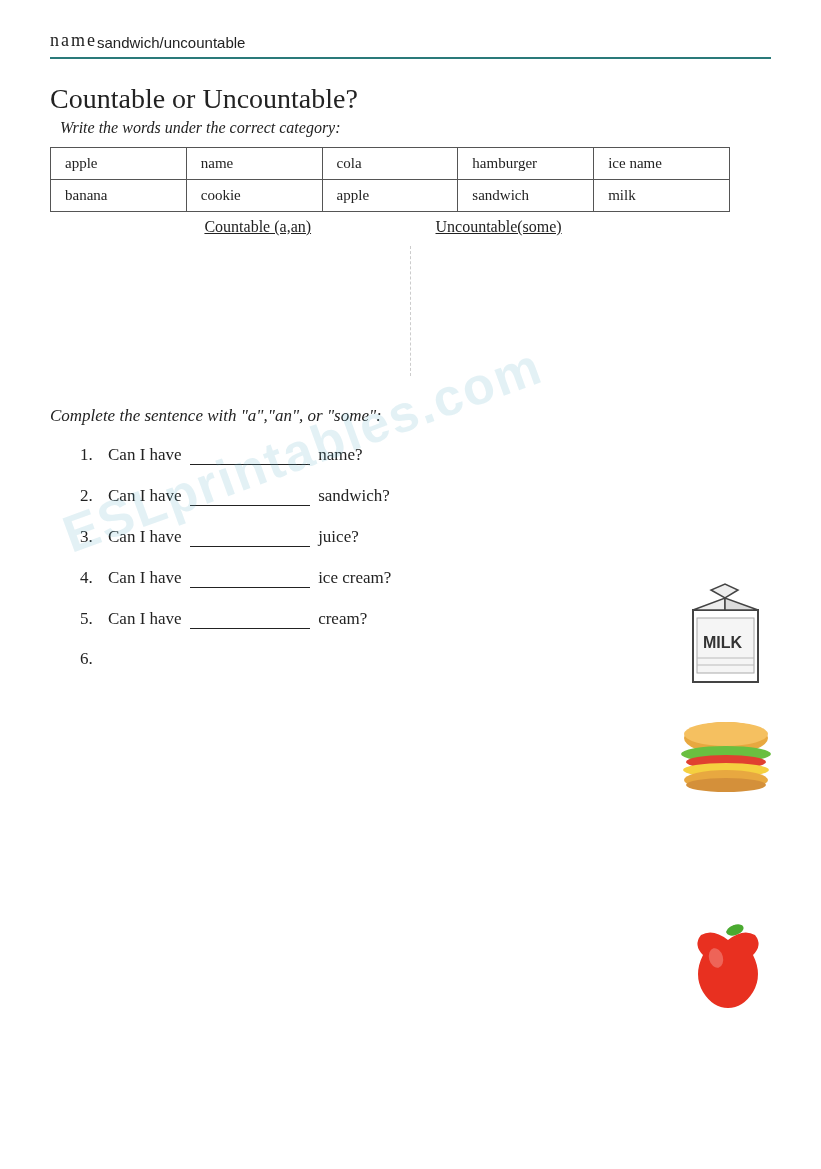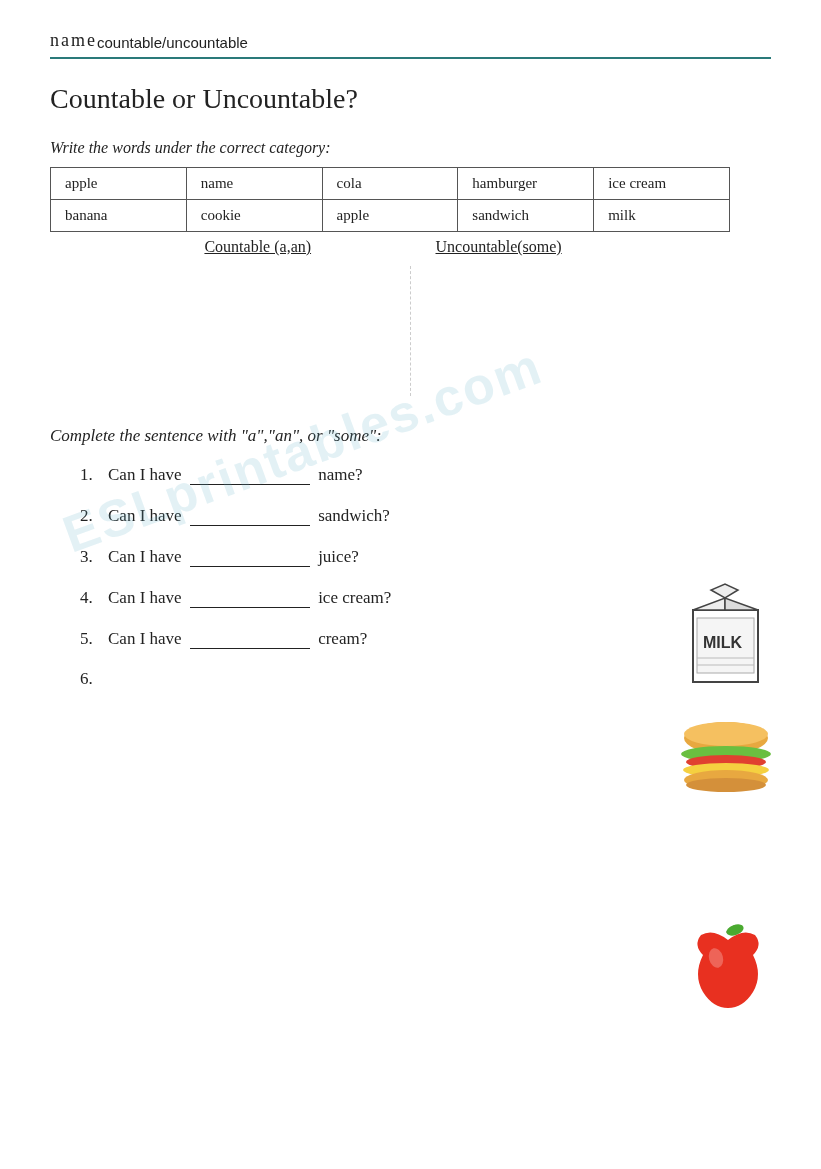--- a/index.html
+++ b/index.html
@@ -32,29 +32,29 @@
     .header-topic {
       font-size: 15px;
       color: #222;
       font-family: Arial, sans-serif;
     }
 
     .title {
       font-size: 28px;
       font-family: 'Comic Sans MS', cursive;
       color: #222;
-      margin-bottom: 24px;
+      margin-bottom: 4px;
     }
 
     .instruction {
       font-style: italic;
       font-size: 16px;
       color: #222;
       margin-bottom: 10px;
-      margin-left: 0;
+      margin-left: 10px;
     }
 
     .word-table {
       border-collapse: collapse;
       width: 680px;
     }
 
     .word-table td {
       border: 1px solid #555;
       padding: 7px 14px;
@@ -179,35 +179,35 @@
       right: 48px;
       width: 90px;
       height: 100px;
     }
   </style>
 </head>
 <body>
 
 <div class="header">
   <span class="header-name">name</span>
-  <span class="header-topic">countable/uncountable</span>
+  <span class="header-topic">sandwich/uncountable</span>
 </div>
 
 <div class="title">Countable or Uncountable?</div>
 
 <div class="instruction">Write the words under the correct category:</div>
 
 <table class="word-table">
   <tbody>
     <tr>
       <td>apple</td>
       <td>name</td>
       <td>cola</td>
       <td>hamburger</td>
-      <td>ice cream</td>
+      <td>ice name</td>
     </tr>
     <tr>
       <td>banana</td>
       <td>cookie</td>
       <td>apple</td>
       <td>sandwich</td>
       <td>milk</td>
     </tr>
   </tbody>
 </table>

